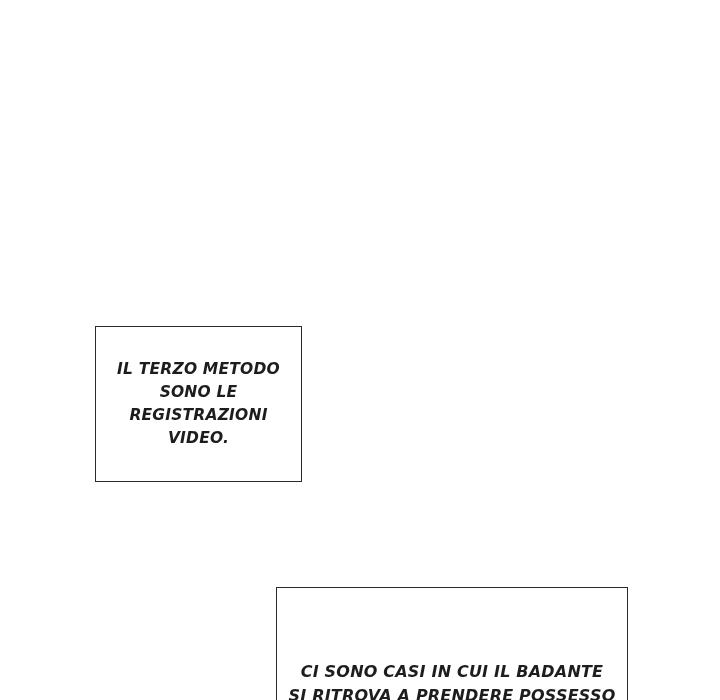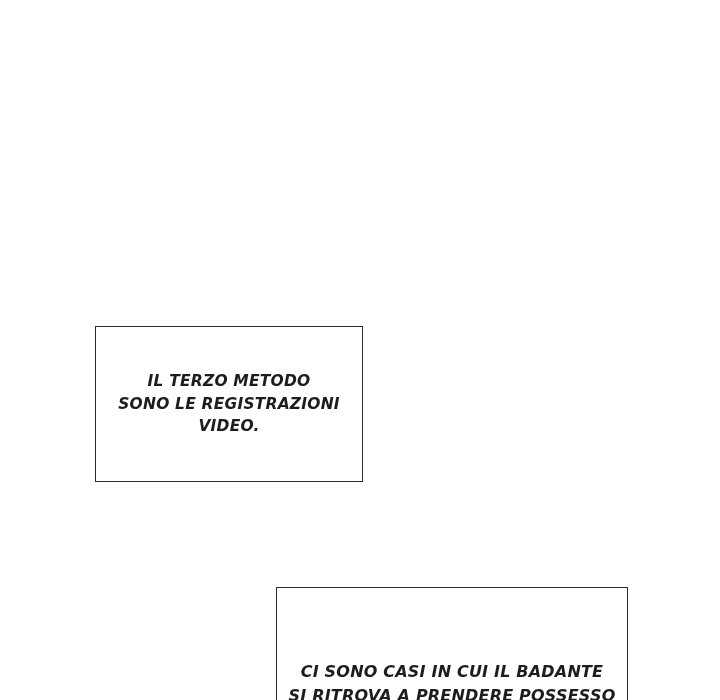--- a/index.html
+++ b/index.html
@@ -36,21 +36,21 @@
     font-size: 15.5px;
     line-height: 1.48;
     letter-spacing: 0.2px;
     color: #1d1d1d;
     text-align: center;
     white-space: pre-line;
   }
   #box-1 {
     left: 95px;
     top: 326px;
-    width: 268px;
+    width: 207px;
     height: 156px;
   }
   #box-2 {
     left: 276px;
     top: 587px;
     width: 352px;
     height: 160px;
     align-items: flex-start;
     padding-top: 72px;
   }

